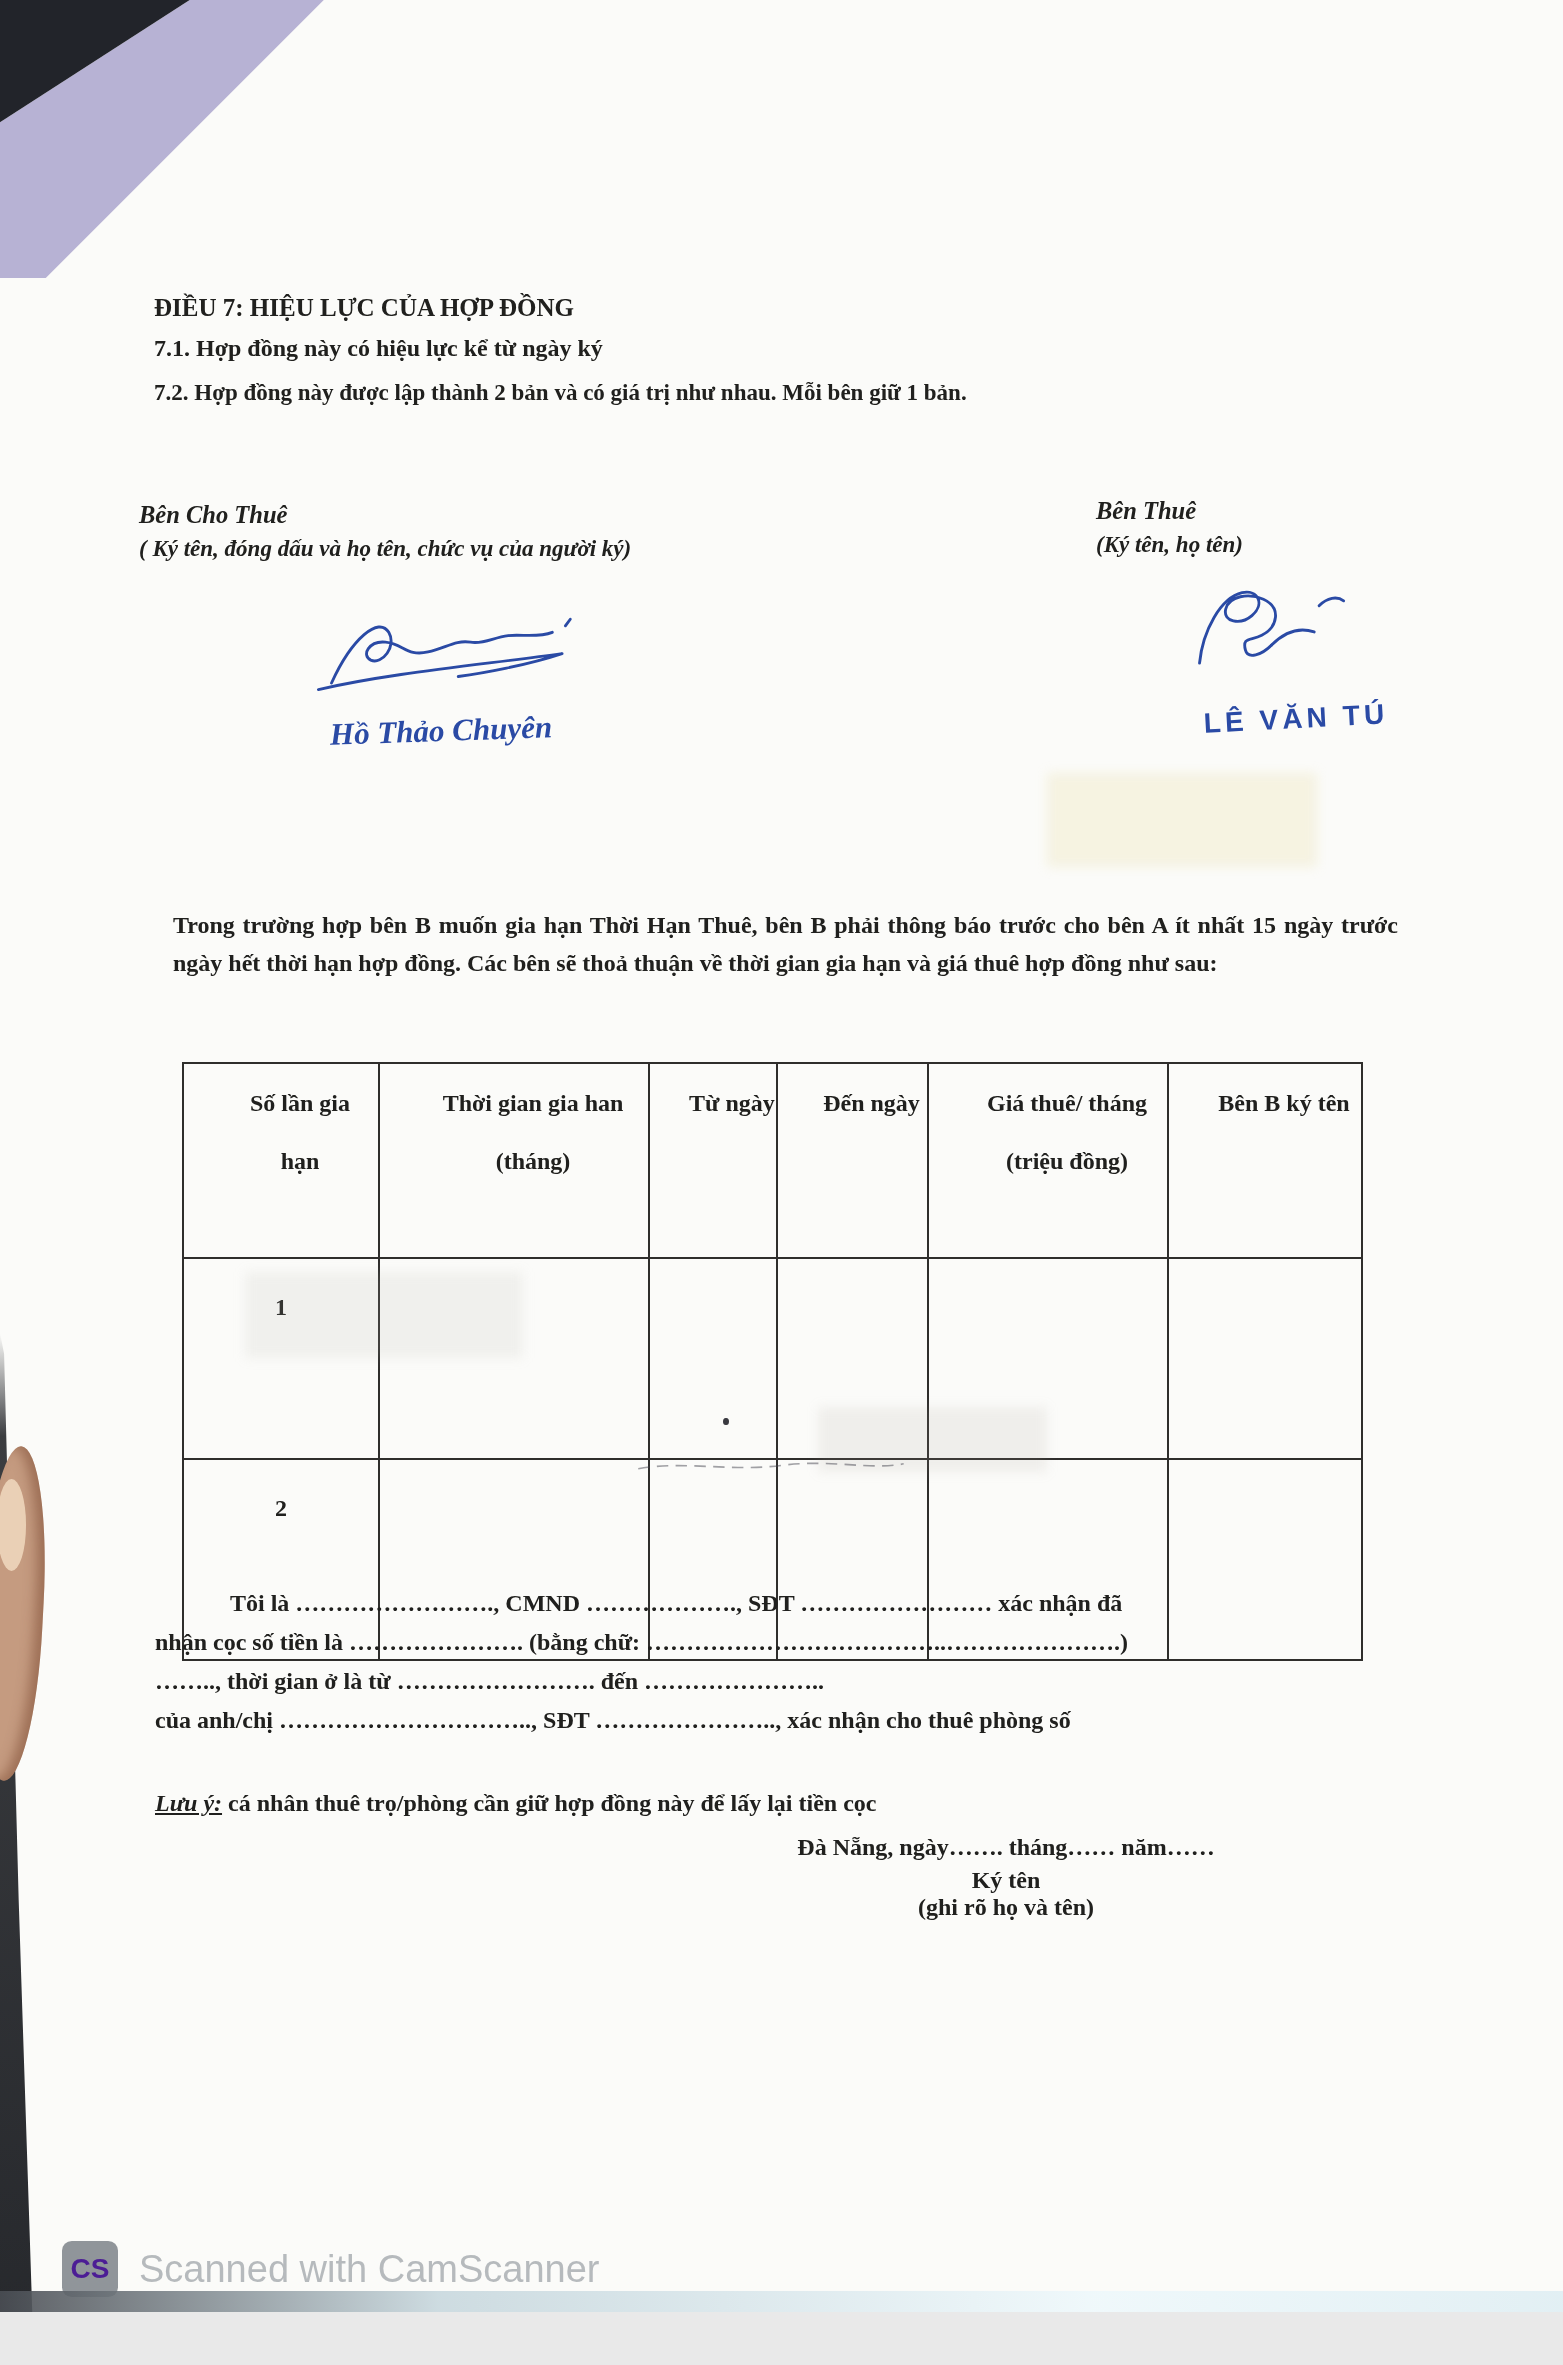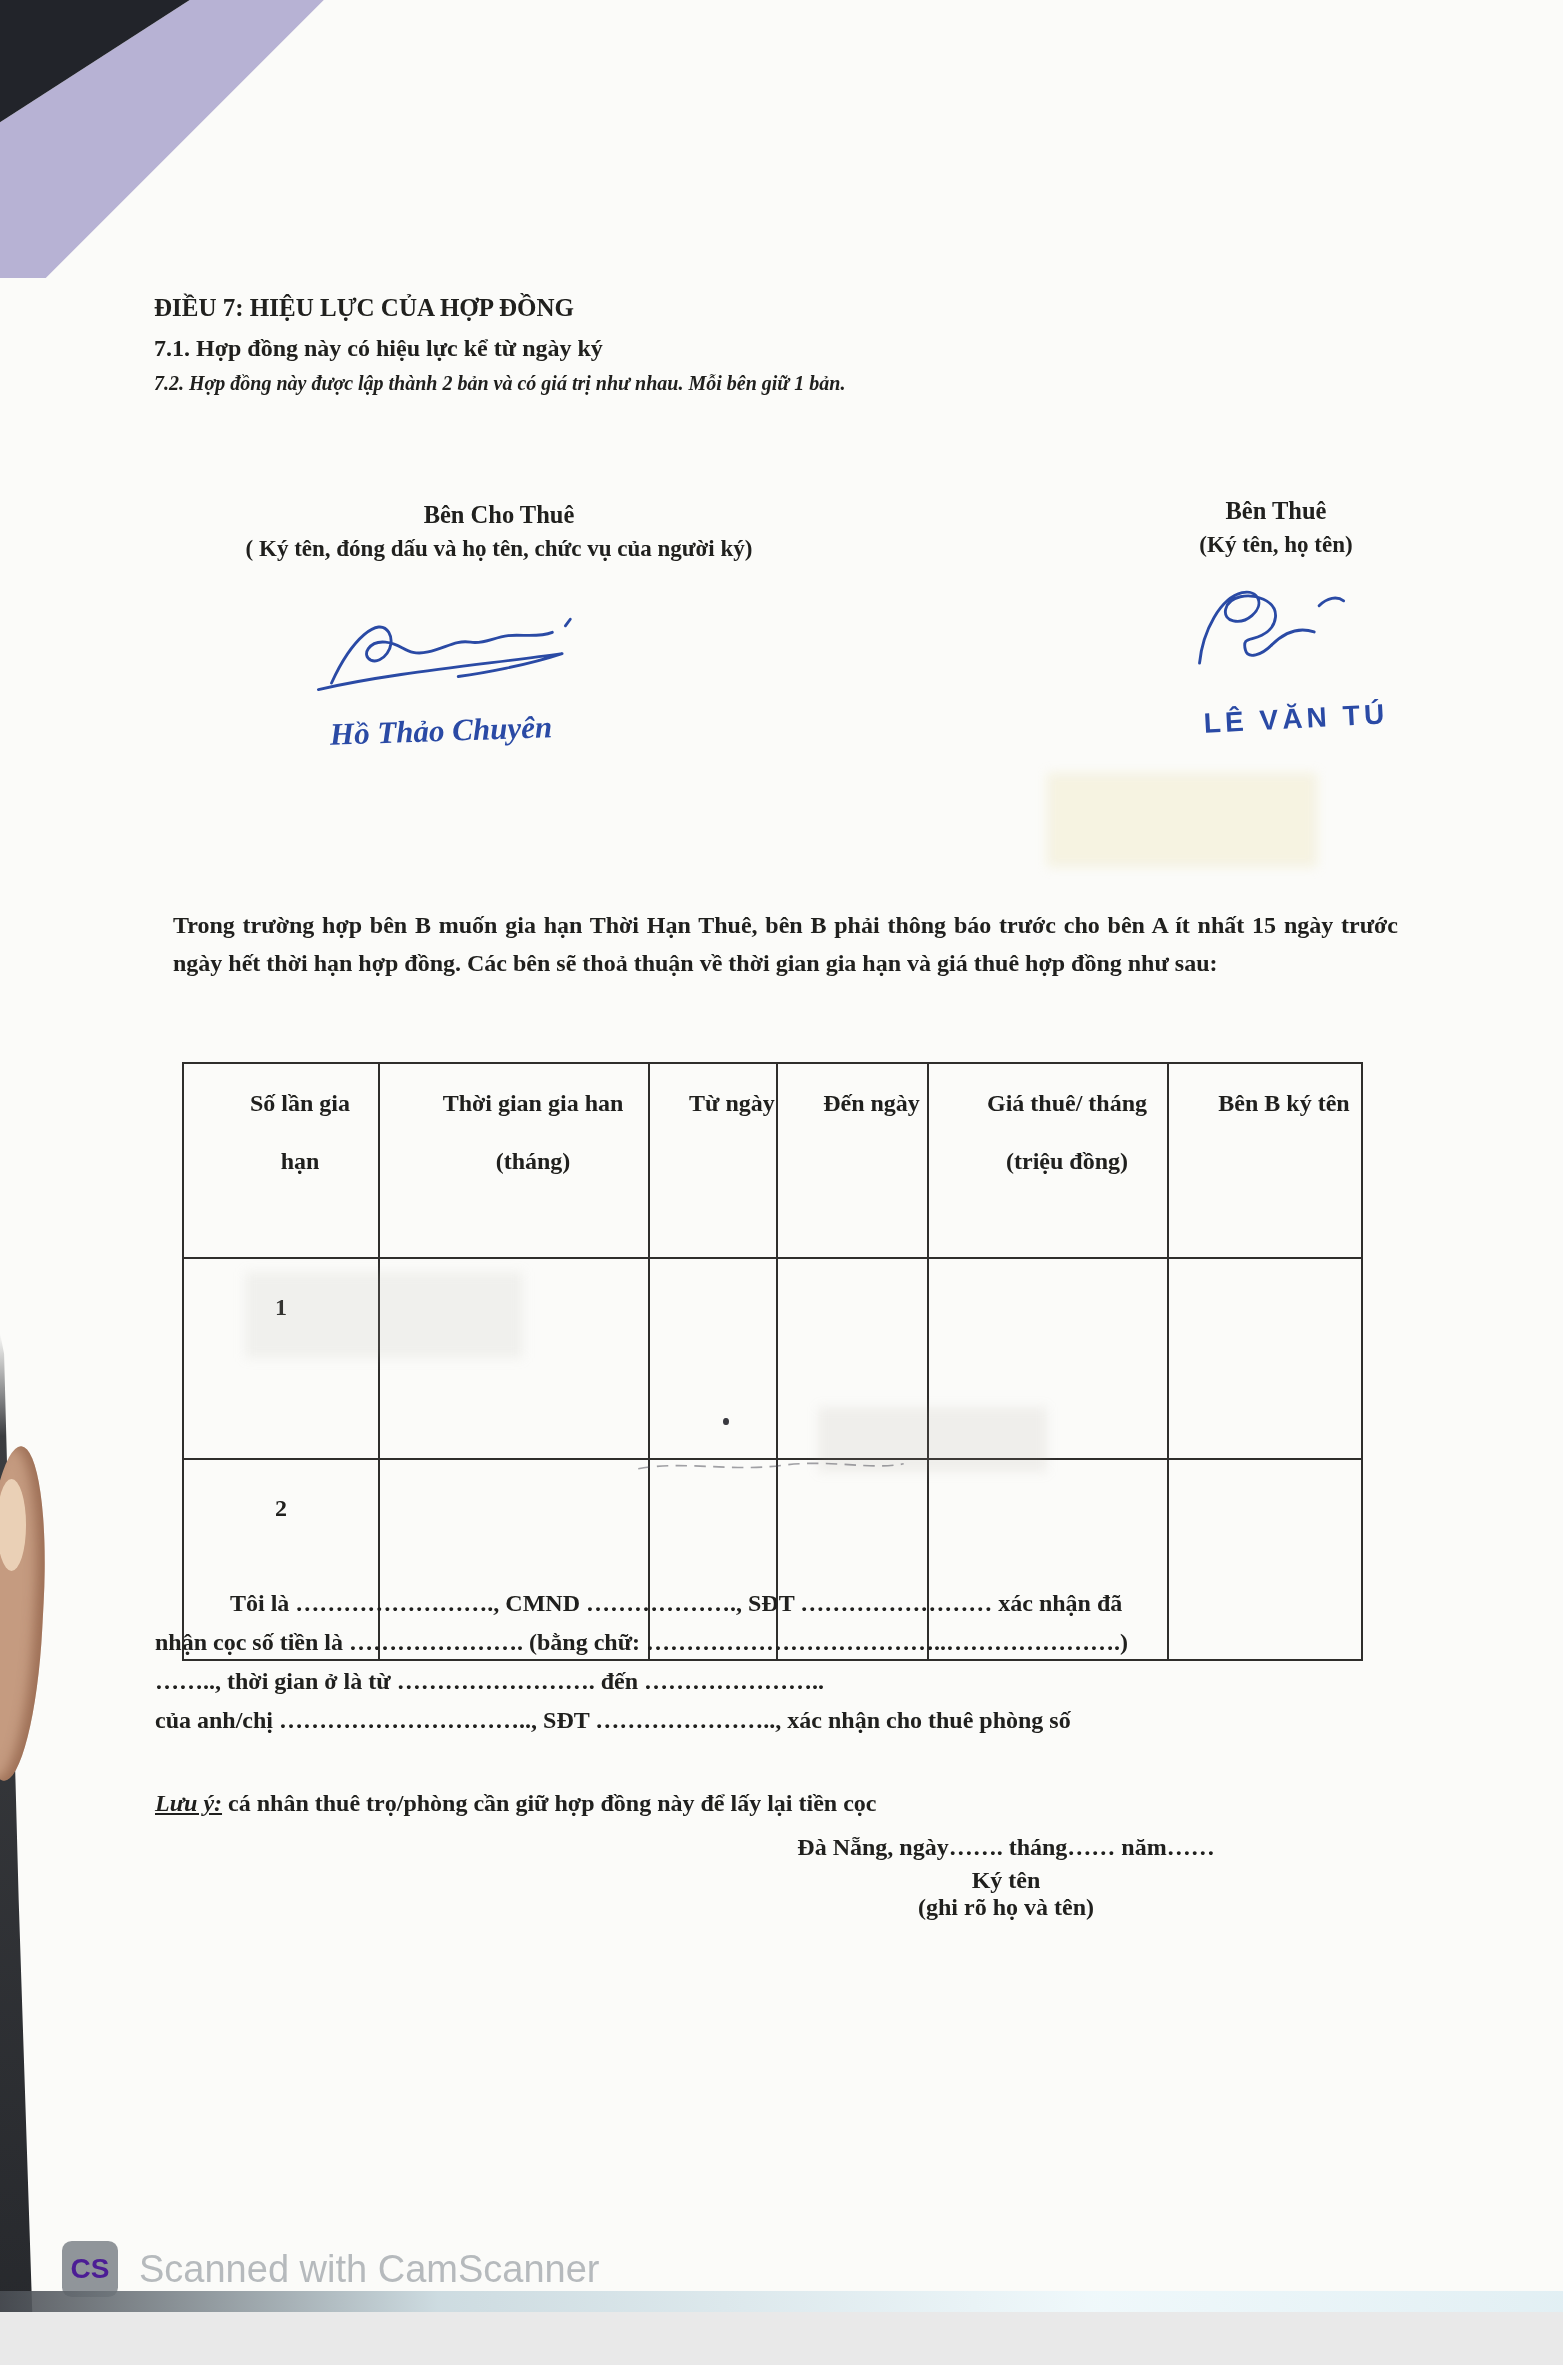--- a/index.html
+++ b/index.html
@@ -11,24 +11,24 @@
     font-family:"Liberation Serif","DejaVu Serif",serif;
     color:#20201e;
     padding-left:16px;
   }
   .abs{position:absolute;}
   .doc{font-weight:700;}
 
   
   .heading{left:154px;top:294px;font-size:25px;font-weight:700;}
   .clause1{left:154px;top:335px;font-size:24px;}
-  .clause2{left:154px;top:372px;font-size:20px;font-style:italic;}
-
-  
-  .sig-col{text-align:center;}
+  .clause2{left:154px;top:380px;font-size:23px;}
+
+  
+  .sig-col{text-align:left;font-style:italic;}
   .sig-col .sig-title{font-size:24.5px;font-weight:700;}
   .sig-col .sig-sub{font-size:23px;font-weight:700;margin-top:6.5px;}
   .lessor-col{left:139px;top:501px;width:720px;}
   .lessee-col{left:1096px;top:497px;width:360px;}
 
   
   .ink-stroke{stroke:#2a4aa5;stroke-width:3.5;fill:none;stroke-linecap:round;stroke-linejoin:round;}
   .sig-name-left{
     left:294px;top:713px;width:294px;text-align:center;
     color:#2a4aa5;font-style:italic;font-weight:600;font-size:31px;

